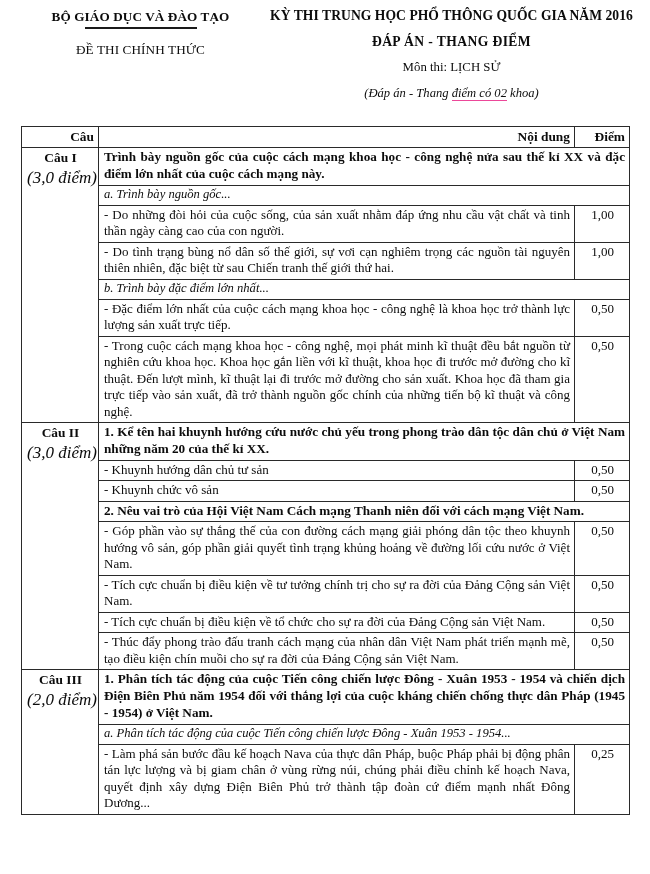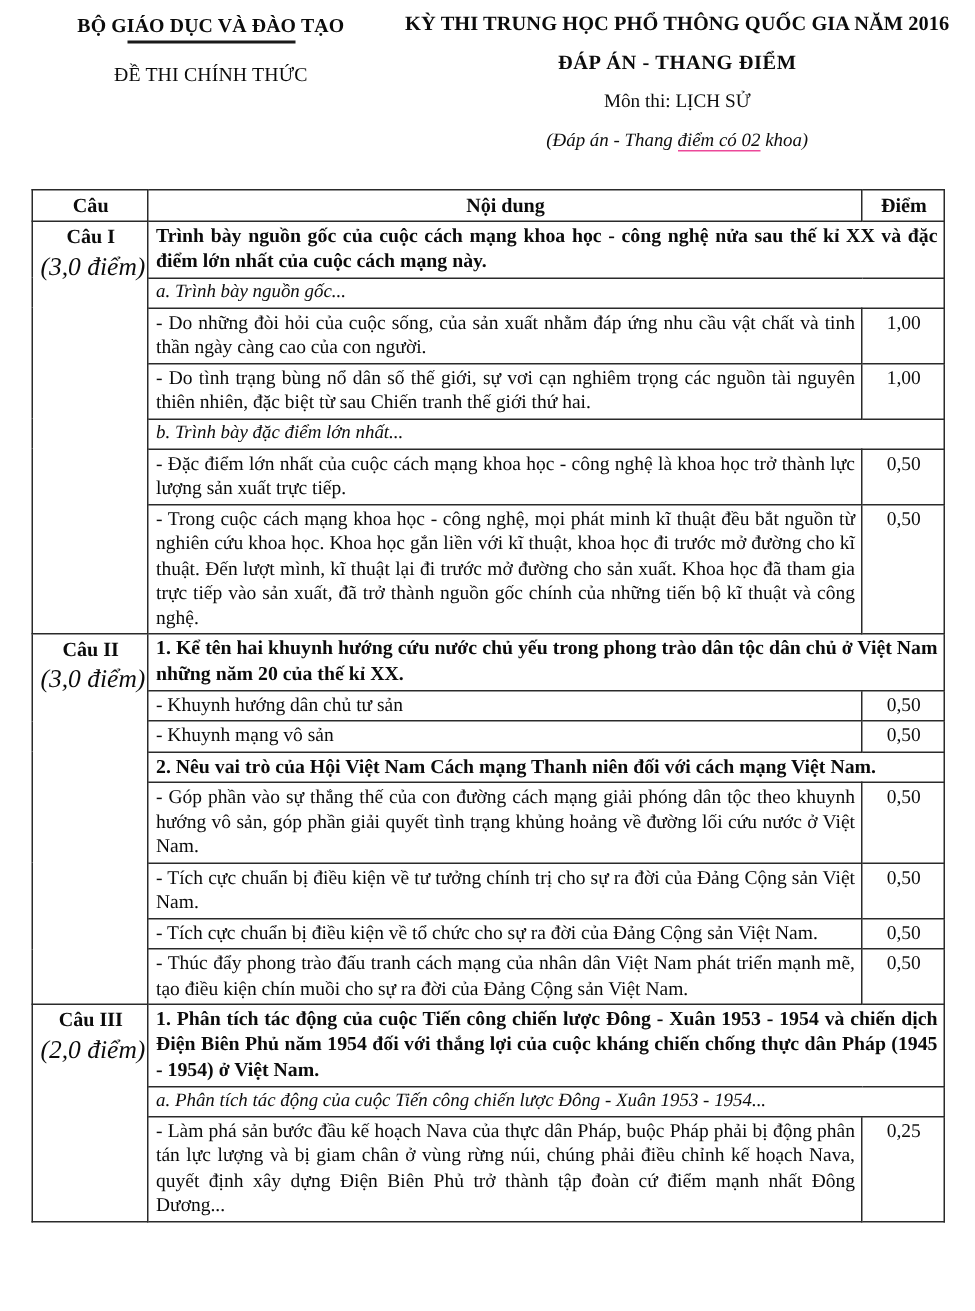--- a/index.html
+++ b/index.html
@@ -108,21 +108,21 @@
     padding: 1px 4px 2px 5px;
     vertical-align: top;
     line-height: 1.27;
     box-sizing: border-box;
   }
   col.c-cau { width: 77px; }
   col.c-noidung { width: 476px; }
   col.c-diem { width: 55px; }
 
   thead th {
-    text-align: center;
+    text-align: right;
     font-weight: bold;
     font-size: 13.4px;
     padding: 2px 2px 3px 2px;
     vertical-align: middle;
   }
 
   .cell-cau {
     text-align: center;
     vertical-align: top;
     padding-top: 4px;
@@ -238,21 +238,21 @@
             <span class="cau-name">Câu II</span>
             <span class="cau-points">(3,0 điểm)</span>
           </td>
           <td colspan="2" class="q-head">1. Kể tên hai khuynh hướng cứu nước chủ yếu trong phong trào dân tộc dân chủ ở Việt Nam những năm 20 của thế kỉ XX.</td>
         </tr>
         <tr>
           <td class="body-text">- Khuynh hướng dân chủ tư sản</td>
           <td class="cell-diem">0,50</td>
         </tr>
         <tr>
-          <td class="body-text">- Khuynh mạng vô sản</td>
+          <td class="body-text">- Khuynh chức vô sản</td>
           <td class="cell-diem">0,50</td>
         </tr>
         <tr>
           <td colspan="2" class="q-head">2. Nêu vai trò của Hội Việt Nam Cách mạng Thanh niên đối với cách mạng Việt Nam.</td>
         </tr>
         <tr>
           <td class="body-text">- Góp phần vào sự thắng thế của con đường cách mạng giải phóng dân tộc theo khuynh hướng vô sản, góp phần giải quyết tình trạng khủng hoảng về đường lối cứu nước ở Việt Nam.</td>
           <td class="cell-diem">0,50</td>
         </tr>
         <tr>

